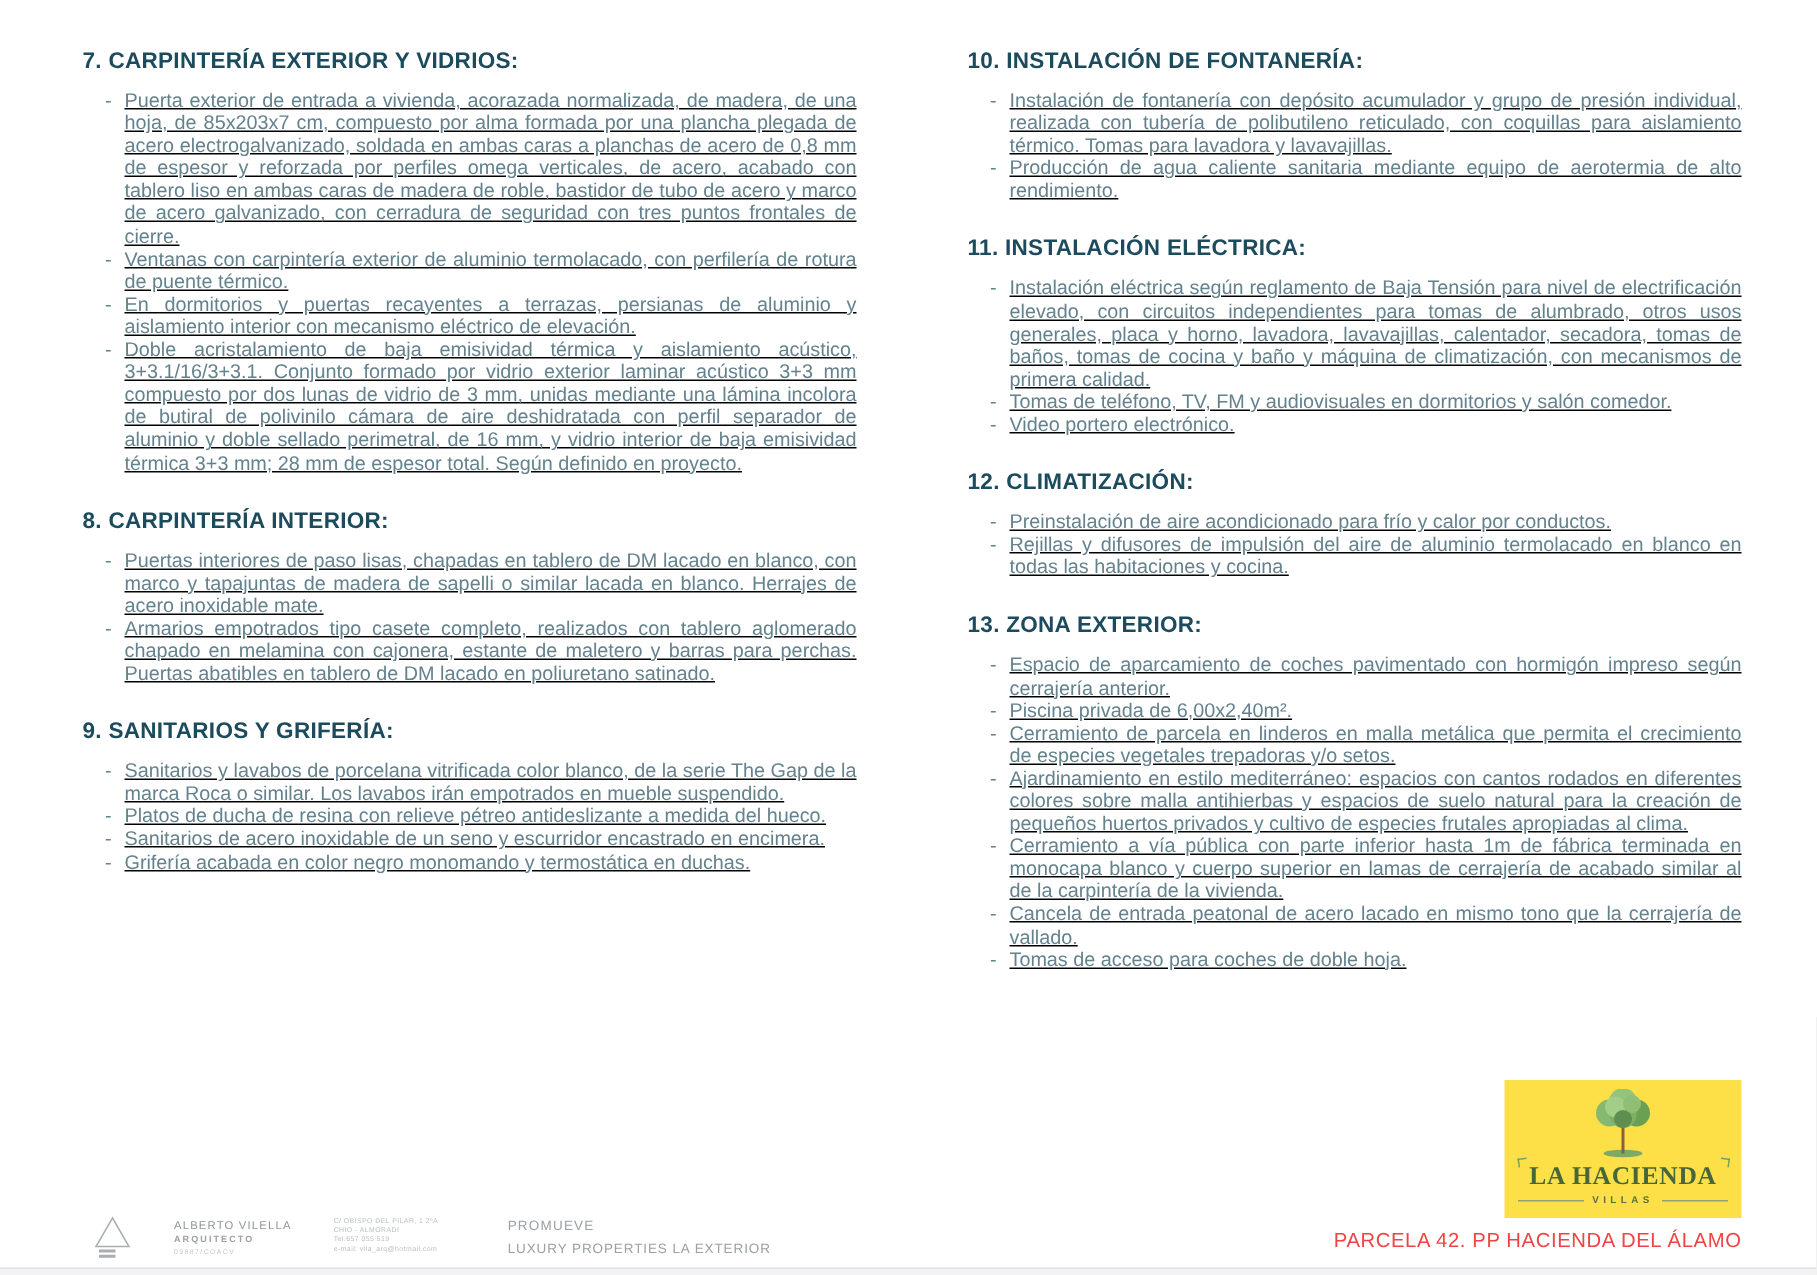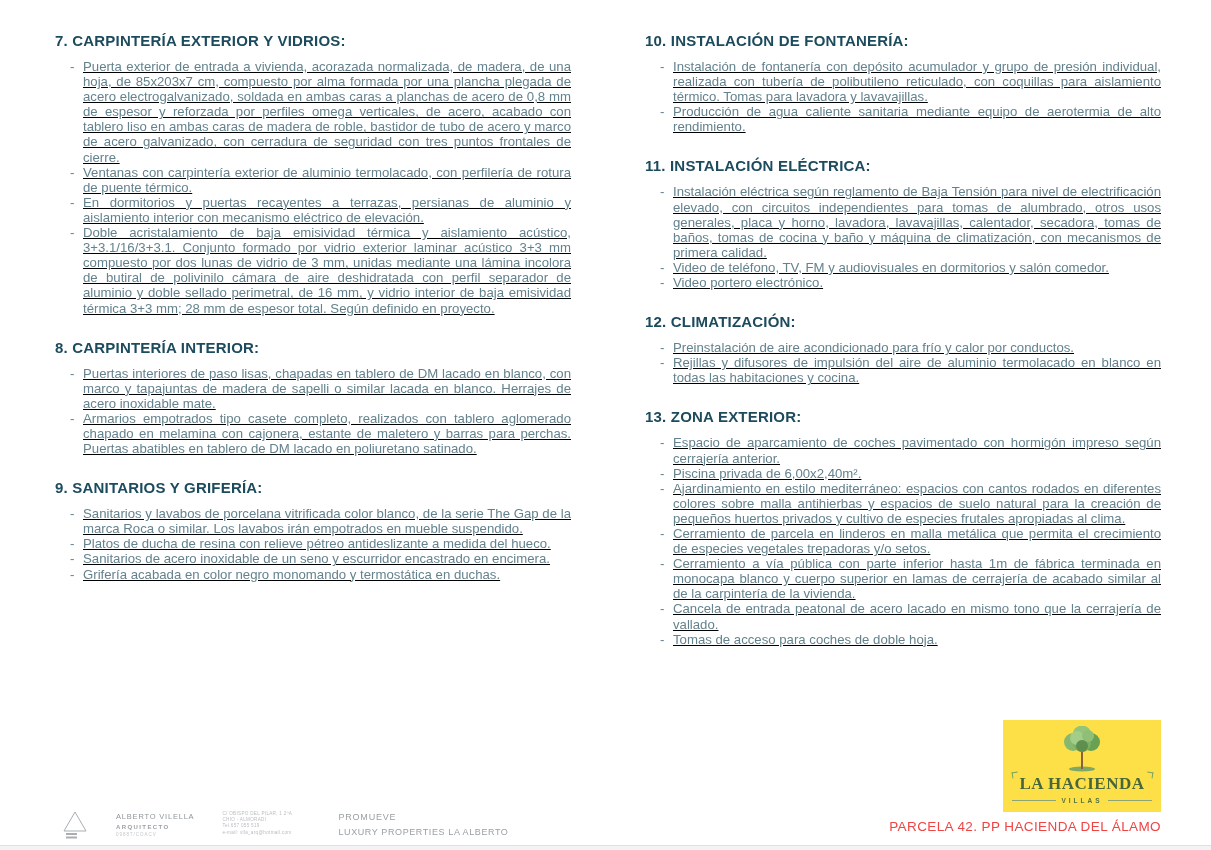--- a/index.html
+++ b/index.html
@@ -125,38 +125,38 @@
           <h2>10. INSTALACIÓN DE FONTANERÍA:</h2>
           <ul>
             <li>Instalación de fontanería con depósito acumulador y grupo de presión individual, realizada con tubería de polibutileno reticulado, con coquillas para aislamiento térmico. Tomas para lavadora y lavavajillas.</li>
             <li>Producción de agua caliente sanitaria mediante equipo de aerotermia de alto rendimiento.</li>
           </ul>
         </section>
         <section>
           <h2>11. INSTALACIÓN ELÉCTRICA:</h2>
           <ul>
             <li>Instalación eléctrica según reglamento de Baja Tensión para nivel de electrificación elevado, con circuitos independientes para tomas de alumbrado, otros usos generales, placa y horno, lavadora, lavavajillas, calentador, secadora, tomas de baños, tomas de cocina y baño y máquina de climatización, con mecanismos de primera calidad.</li>
-            <li>Video de teléfono, TV, FM y audiovisuales en dormitorios y salón comedor.</li>
+            <li>Tomas de teléfono, TV, FM y audiovisuales en dormitorios y salón comedor.</li>
             <li>Video portero electrónico.</li>
           </ul>
         </section>
         <section>
           <h2>12. CLIMATIZACIÓN:</h2>
           <ul>
             <li>Preinstalación de aire acondicionado para frío y calor por conductos.</li>
             <li>Rejillas y difusores de impulsión del aire de aluminio termolacado en blanco en todas las habitaciones y cocina.</li>
           </ul>
         </section>
         <section>
           <h2>13. ZONA EXTERIOR:</h2>
           <ul>
             <li>Espacio de aparcamiento de coches pavimentado con hormigón impreso según cerrajería anterior.</li>
             <li>Piscina privada de 6,00x2,40m².</li>
+            <li>Cerramiento de parcela en linderos en malla metálica que permita el crecimiento de especies vegetales trepadoras y/o setos.</li>
             <li>Ajardinamiento en estilo mediterráneo: espacios con cantos rodados en diferentes colores sobre malla antihierbas y espacios de suelo natural para la creación de pequeños huertos privados y cultivo de especies frutales apropiadas al clima.</li>
-            <li>Cerramiento de parcela en linderos en malla metálica que permita el crecimiento de especies vegetales trepadoras y/o setos.</li>
             <li>Cerramiento a vía pública con parte inferior hasta 1m de fábrica terminada en monocapa blanco y cuerpo superior en lamas de cerrajería de acabado similar al de la carpintería de la vivienda.</li>
             <li>Cancela de entrada peatonal de acero lacado en mismo tono que la cerrajería de vallado.</li>
             <li>Tomas de acceso para coches de doble hoja.</li>
           </ul>
         </section>
       </div>
   </div>
 
   <div class="brand-card">
     <svg class="tree" width="60" height="46" viewBox="0 0 60 46">
@@ -190,20 +190,20 @@
       <div class="arch-sub">09887/COACV</div>
     </div>
     <div class="contact-block">
         <div>C/ OBISPO DEL PILAR, 1 2ºA</div>
         <div>CHIO - ALMORADI</div>
         <div>Tel.657 055 519</div>
         <div>e-mail: vlla_arq@hotmail.com</div>
       </div>
     <div class="promo-block">
       <div class="promo-line1">PROMUEVE</div>
-      <div class="promo-line2">LUXURY PROPERTIES LA ALBERTO</div>
+      <div class="promo-line2">LUXURY PROPERTIES LA EXTERIOR</div>
     </div>
   </div>
 
   <div class="parcel">PARCELA 42. PP HACIENDA DEL ÁLAMO</div>
 
   <div class="bottom-strip"></div>
 </div>
 
 </body></html>

